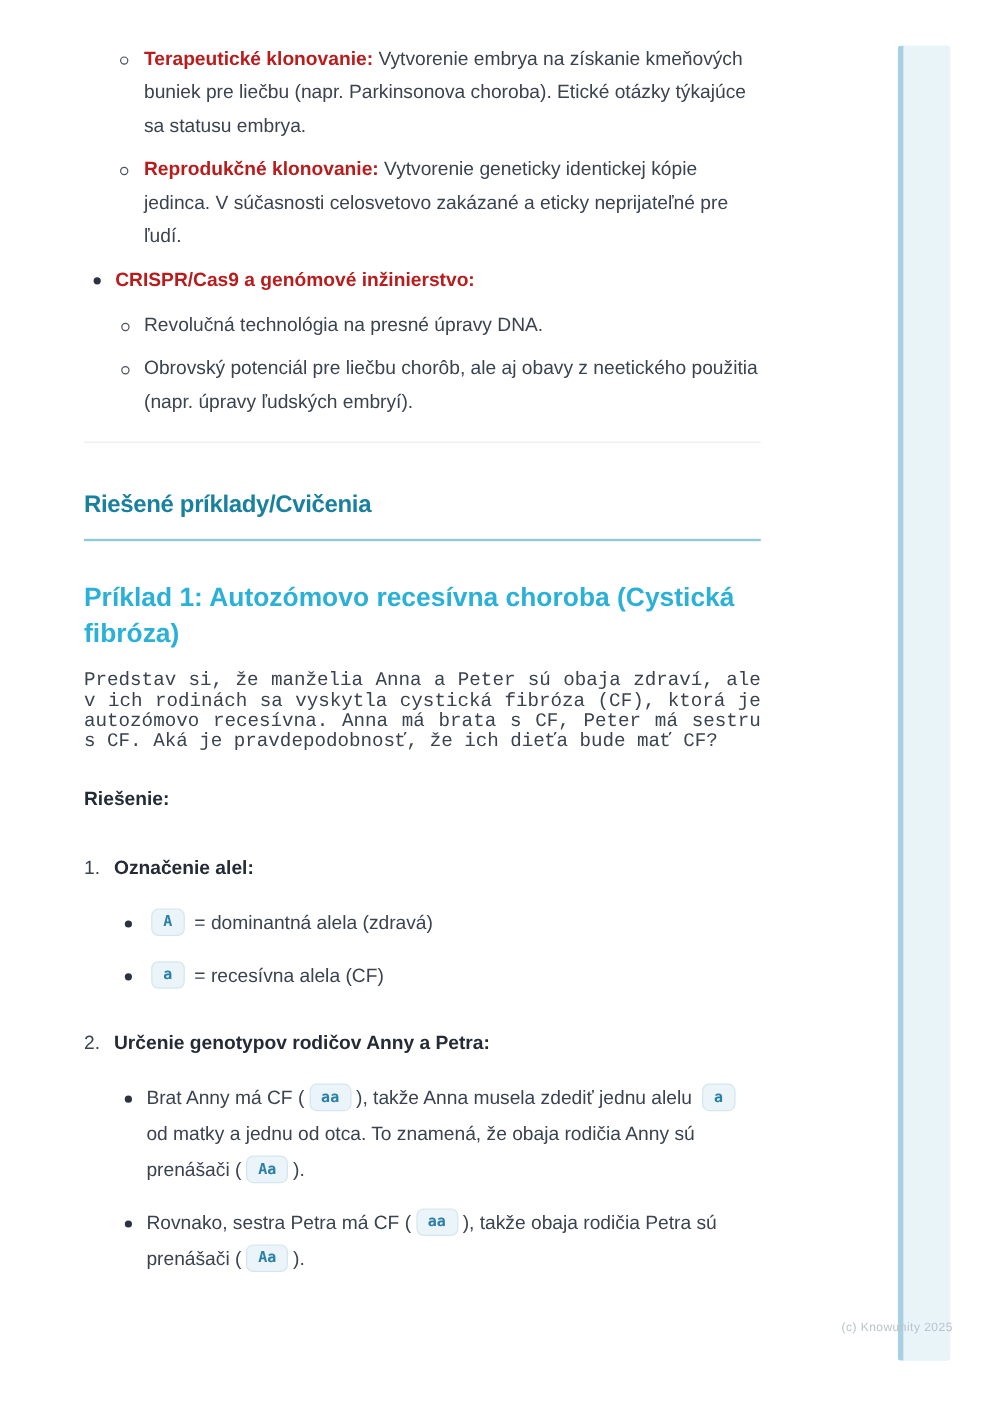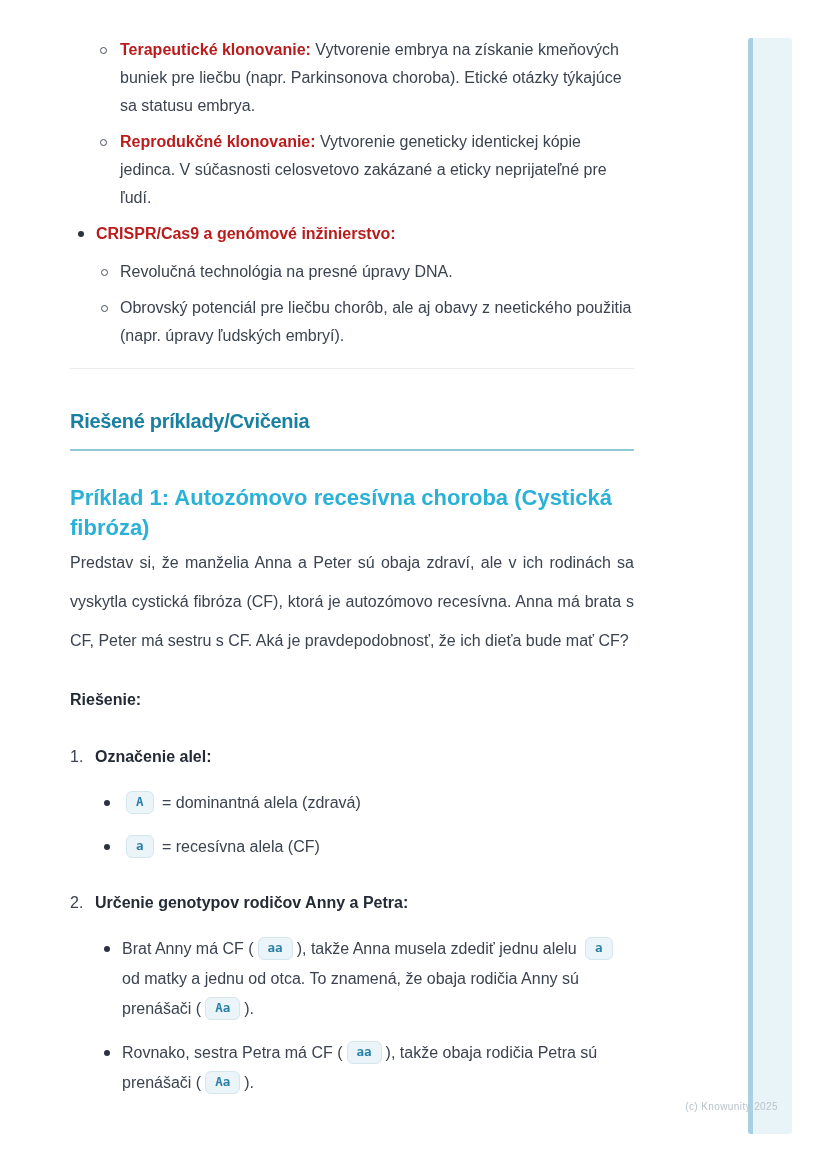--- a/index.html
+++ b/index.html
@@ -40,21 +40,21 @@
     margin-top:36px; font-size:20px; line-height:32px; font-weight:700;
     color:#1a80a0; letter-spacing:-0.3px;
     padding-bottom:12px; border-bottom:2px solid #93c8d6;
   }
 
   h2.example-title {
     margin-top:32px; font-size:22px; line-height:30px; font-weight:700;
     color:#2bb1d7;
   }
 
-  p.example-description { text-align:justify; line-height:39px; }
+  p.example-description { margin-top:16px; text-align:justify; line-height:17px;font-family:Liberation Mono, monospace; }
 
   p.solution-label { margin-top:26px; font-weight:700; color:#242b36; }
 
   .solution-steps { margin-top:28px; }
   .step { margin-bottom:26px; }
   .step-title { position:relative; padding-left:25px; font-weight:700; color:#242b36; line-height:30px; }
   .step-num { position:absolute; left:0; top:0; font-weight:400; color:#3b4350; }
   .step-items { margin-top:16px; }
   .step-items > li { position:relative; padding-left:52px; margin-bottom:14px; line-height:30px; }
   .step-items > li::before {
@@ -71,21 +71,21 @@
     padding:4px 9px; margin:0 4px; vertical-align:2px;
   }
 
   .scroll-indicator {
     position:absolute; left:748px; top:38px; width:44px; height:1096px;
     background:#e9f4f9; border-left:5px solid #a9cfe2; border-radius:3px;
     z-index:1;
   }
 
   .watermark-text {
-    position:absolute; top:1101px; left:478px; width:300px; text-align:right;
+    position:absolute; top:1101px; left:494px; width:300px; text-align:right;
     font-size:10px; letter-spacing:0.4px; color:#b9c3cb; z-index:3;
   }
 </style>
 </head>
 <body>
 
 <div class="page">
 
   <div class="scroll-indicator"></div>
 

